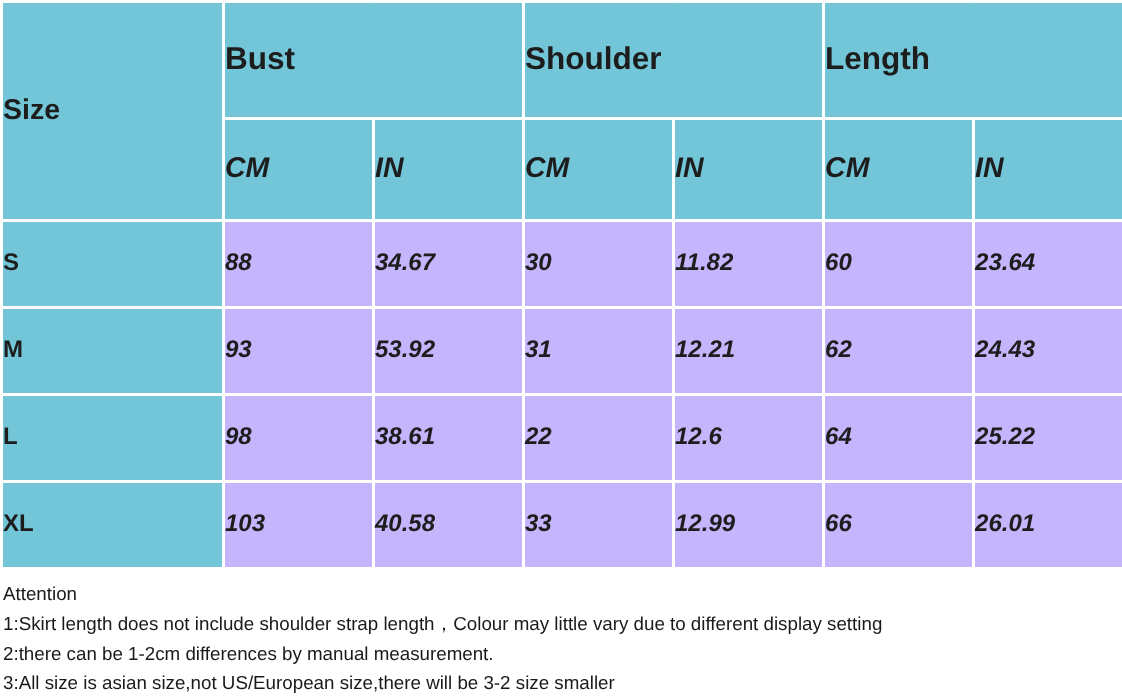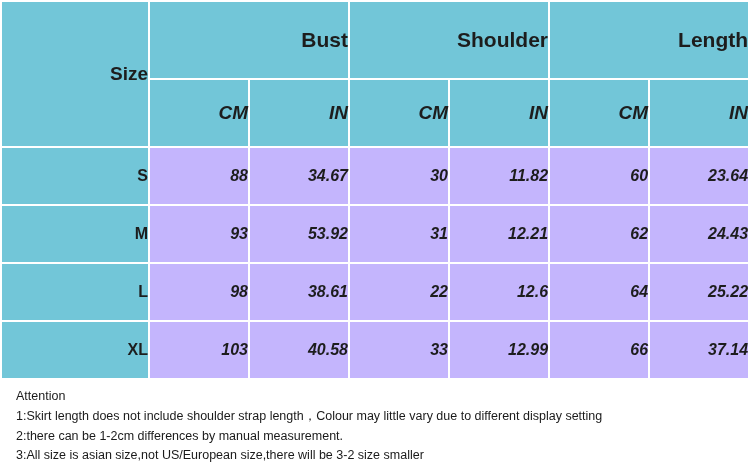--- a/index.html
+++ b/index.html
@@ -19,21 +19,21 @@
     position: relative;
     box-sizing: border-box;
   }
   table.chart {
     border-collapse: collapse;
     width: 748px;
     table-layout: fixed;
   }
   table.chart td, table.chart th {
     border: 2px solid #ffffff;
-    text-align: right;
+    text-align: left;
     vertical-align: middle;
     font-weight: bold;
     color: #1d1d1d;
     padding: 0;
   }
   .hdr {
     background: #72c6d8;
   }
   .size-cell {
     background: #72c6d8;
@@ -57,21 +57,21 @@
   .data-cell {
     background: #c4b5fd;
     font-size: 16px;
     height: 56px;
     font-style: italic;
   }
   col.c-size { width: 148px; }
   col.c-val  { width: 100px; }
   .notes {
     border-top: 2px solid #ffffff;
-    padding: 5px 6px 0 16px;
+    padding: 5px 6px 0 2px;
     font-size: 12.5px;
     color: #1a1a1a;
     line-height: 1.58;
     font-family: "Liberation Sans", sans-serif;
   }
   .notes div {
     white-space: nowrap;
   }
 </style>
 </head>
@@ -133,21 +133,21 @@
         <td class="data-cell">64</td>
         <td class="data-cell">25.22</td>
       </tr>
       <tr>
         <td class="row-label">XL</td>
         <td class="data-cell">103</td>
         <td class="data-cell">40.58</td>
         <td class="data-cell">33</td>
         <td class="data-cell">12.99</td>
         <td class="data-cell">66</td>
-        <td class="data-cell">37.14</td>
+        <td class="data-cell">26.01</td>
       </tr>
     </tbody>
   </table>
 
   <div class="notes">
     <div>Attention</div>
     <div>1:Skirt length does not include shoulder strap length，Colour may little vary due to different display setting</div>
     <div>2:there can be 1-2cm differences by manual measurement.</div>
     <div>3:All size is asian size,not US/European size,there will be 3-2 size smaller</div>
 

